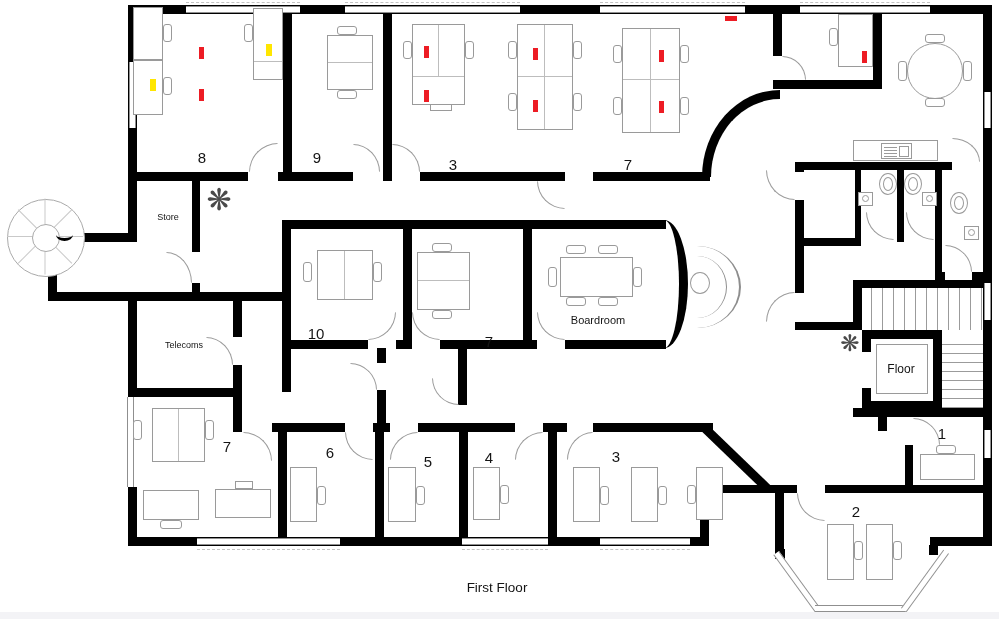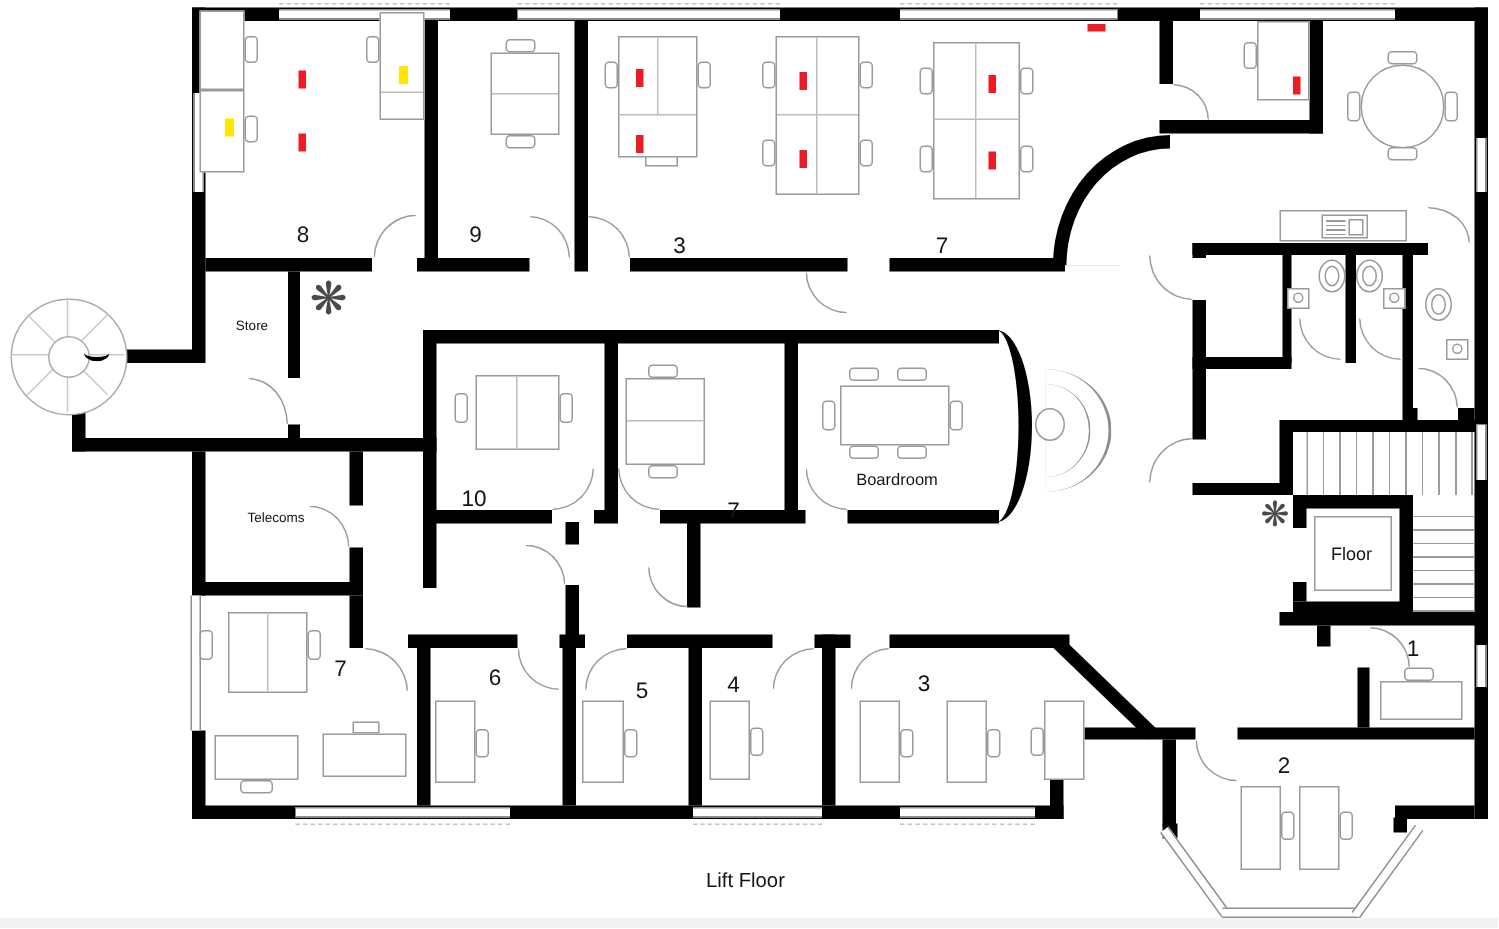--- a/index.html
+++ b/index.html
@@ -348,16 +348,16 @@
       <div class="marker" style="left: 424px; top: 46px; width: 5px; height: 12px; background: rgb(237, 28, 36);"></div>
       <div class="marker" style="left: 424px; top: 90px; width: 5px; height: 12px; background: rgb(237, 28, 36);"></div>
       <div class="marker" style="left: 533px; top: 48px; width: 5px; height: 12px; background: rgb(237, 28, 36);"></div>
       <div class="marker" style="left: 533px; top: 100px; width: 5px; height: 12px; background: rgb(237, 28, 36);"></div>
       <div class="marker" style="left: 659px; top: 50px; width: 5px; height: 12px; background: rgb(237, 28, 36);"></div>
       <div class="marker" style="left: 659px; top: 101px; width: 5px; height: 12px; background: rgb(237, 28, 36);"></div>
       <div class="marker" style="left: 725px; top: 16px; width: 12px; height: 5px; background: rgb(237, 28, 36);"></div>
       <div class="marker" style="left: 862px; top: 51px; width: 5px; height: 12px; background: rgb(237, 28, 36);"></div>
     </div>
 
-  <span class="lbl" style="left:497px;top:587px;font-size:13.5px">Lift Floor</span>
+  <span class="lbl" style="left:497px;top:587px;font-size:13.5px">First Floor</span>
 
   <i class="strip" style="position:absolute;left:0;top:612px;width:999px;height:7px"></i>
 </div>
 
 </body></html>

